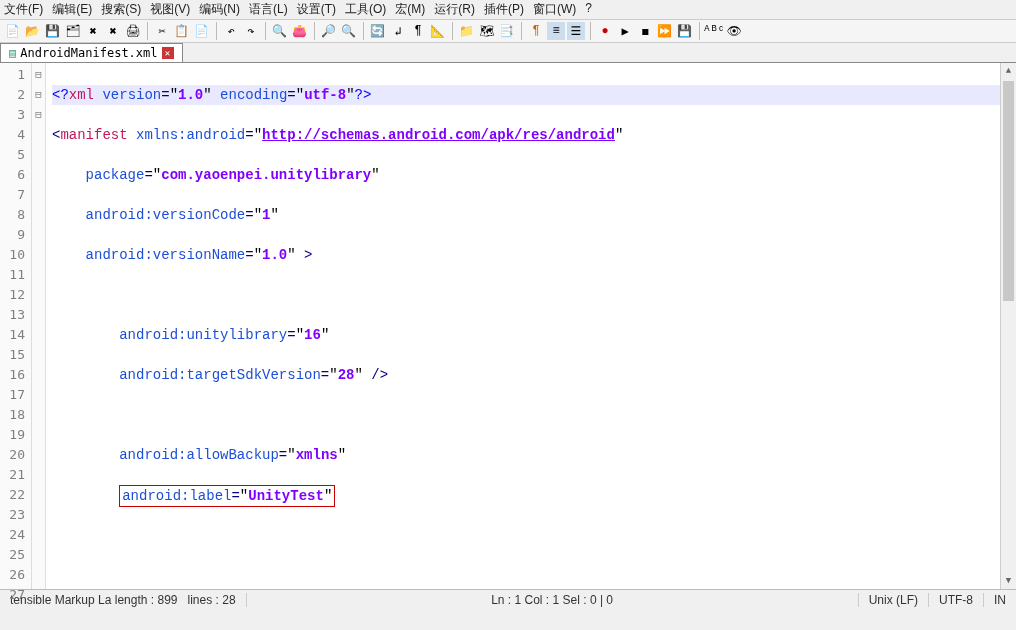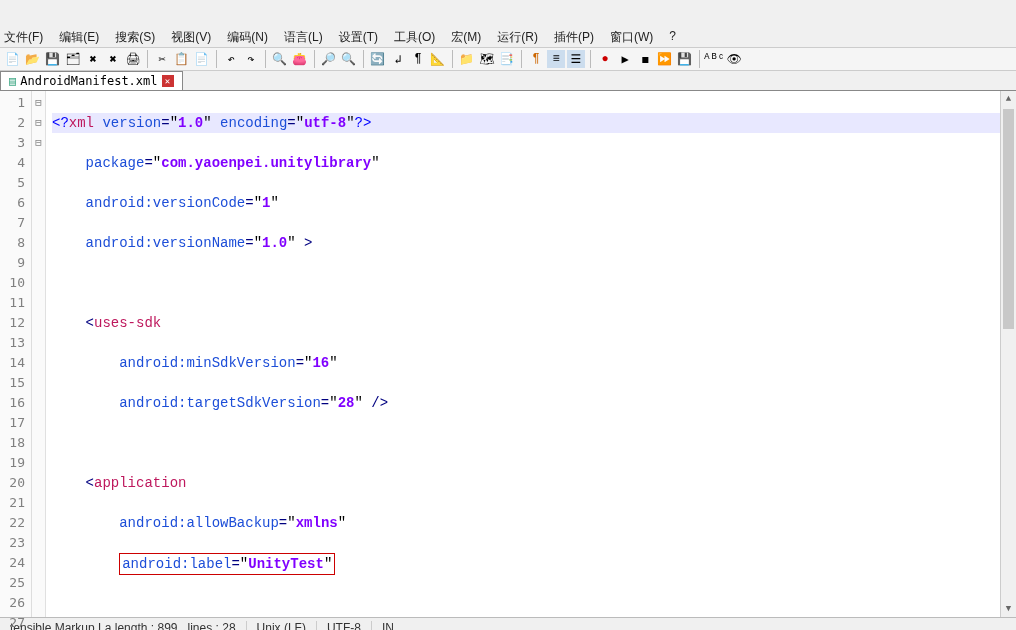--- a/index.html
+++ b/index.html
@@ -6,28 +6,27 @@
   body {
     margin: 0;
     font-family: "Consolas", "Courier New", monospace;
     font-size: 13px;
     background: #f0f0f0;
     width: 1016px;
     overflow: hidden;
   }
   .menubar {
     display: flex;
-    gap: 16px;
+    gap: 9px;
     padding: 1px 4px;
     background: #f0f0f0;
     font-family: "Microsoft YaHei", sans-serif;
     font-size: 12px;
     color: #222;
     border-bottom: 1px solid #ccc;
-    margin-top: 28px;
   }
   .menubar span { white-space: nowrap; cursor: default; }
   .toolbar {
     display: flex;
     gap: 2px;
     align-items: center;
     padding: 2px 4px;
     background: #f5f5f5;
     border-bottom: 1px solid #ccc;
   }
@@ -250,29 +249,28 @@
       <div></div>
       <div></div>
       <div></div>
       <div></div>
       <div></div>
       <div></div>
       <div></div>
     </div>
   <div class="code">
 <div class="line hl"><span class="t-decl">&lt;?</span><span class="t-tag">xml</span> <span class="t-attr">version</span><span class="t-punc">=</span>"<span class="t-str">1.0</span>" <span class="t-attr">encoding</span><span class="t-punc">=</span>"<span class="t-str">utf-8</span>"<span class="t-decl">?&gt;</span></div>
+<div class="line"><span class="t-punc">&lt;</span><span class="t-tag">manifest</span> <span class="t-attr">xmlns:android</span><span class="t-punc">=</span>"<span class="t-url">http://schemas.android.com/apk/res/android</span>"</div>
 <div class="line">    <span class="t-attr">package</span><span class="t-punc">=</span>"<span class="t-str">com.yaoenpei.unitylibrary</span>"</div>
 <div class="line">    <span class="t-attr">android:versionCode</span><span class="t-punc">=</span>"<span class="t-str">1</span>"</div>
 <div class="line">    <span class="t-attr">android:versionName</span><span class="t-punc">=</span>"<span class="t-str">1.0</span>" <span class="t-punc">&gt;</span></div>
 <div class="line"> </div>
-<div class="line">    <span class="t-punc">&lt;</span><span class="t-tag">uses-sdk</span></div>
-<div class="line">        <span class="t-attr">android:minSdkVersion</span><span class="t-punc">=</span>"<span class="t-str">16</span>"</div>
+<div class="line">        <span class="t-attr">android:unitylibrary</span><span class="t-punc">=</span>"<span class="t-str">16</span>"</div>
 <div class="line">        <span class="t-attr">android:targetSdkVersion</span><span class="t-punc">=</span>"<span class="t-str">28</span>" <span class="t-punc">/&gt;</span></div>
 <div class="line"> </div>
-<div class="line">    <span class="t-punc">&lt;</span><span class="t-tag">application</span></div>
 <div class="line">        <span class="t-attr">android:allowBackup</span><span class="t-punc">=</span>"<span class="t-str">xmlns</span>"</div>
 <div class="line">        <span class="boxed"><span class="t-attr">android:label</span><span class="t-punc">=</span>"<span class="t-str">UnityTest</span>"</span></div>
 
 
 
 
 
 
 
 
@@ -289,16 +287,17 @@
     <div class="arr" style="bottom:0">▼</div>
   </div>
 </div>
 
 <div class="statusbar">
   <div class="cell">
     <span>tensible Markup La</span>
     <span>length :</span> <span>899</span>&nbsp;&nbsp;
     <span>lines :</span> <span>28</span>
   </div>
+  <div class="cell fill" style="text-align:center;">Ln : 1    Col : 1    Sel : 0 | 0</div>
   <div class="cell">Unix (LF)</div>
   <div class="cell">UTF-8</div>
   <div class="cell" style="border-right:none;">IN</div>
 </div>
 
 </body></html>

